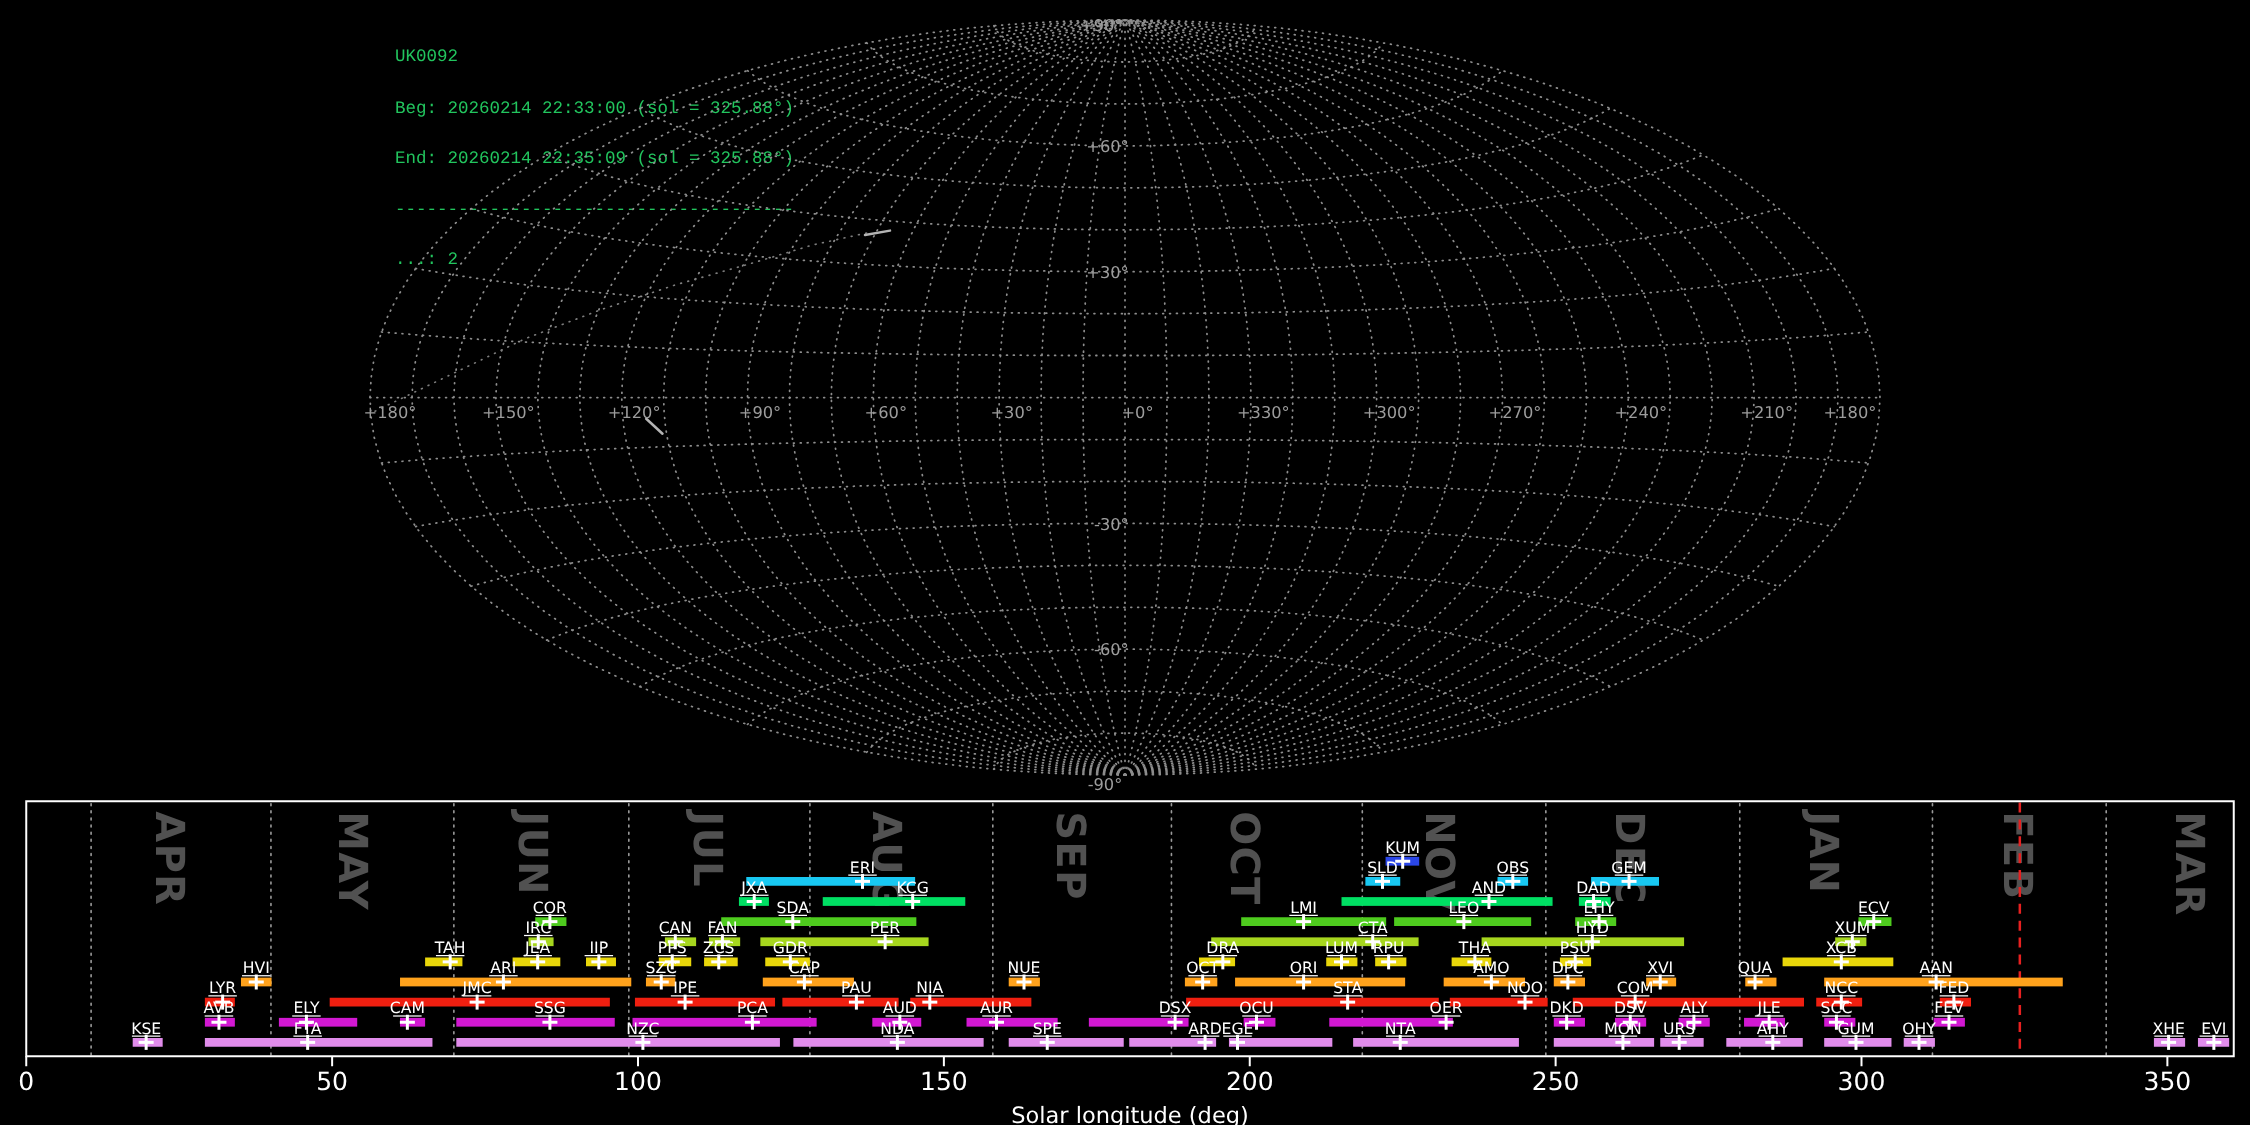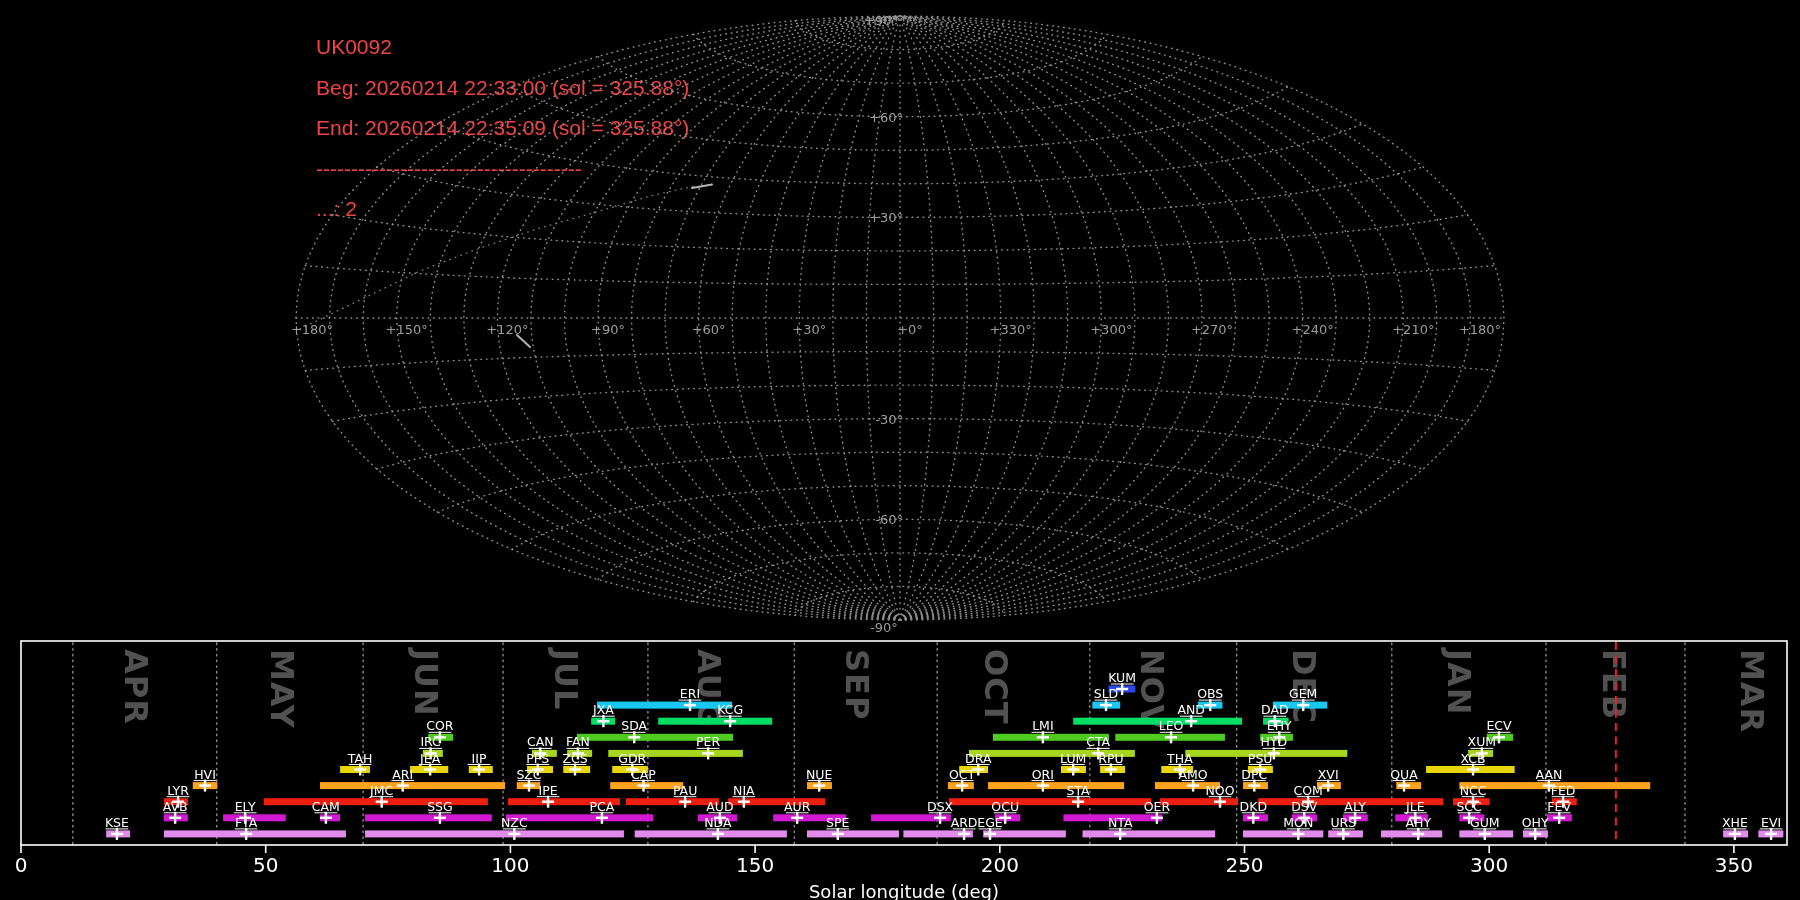--- a/index.html
+++ b/index.html
@@ -1,19 +1,19 @@
 <!DOCTYPE html>
 <html><head>
 <meta charset="utf-8">
 <style>
   html,body{margin:0;padding:0;background:#000;}
   .stage{position:relative;width:1800px;height:900px;background:#000;overflow:hidden;
          font-family:"DejaVu Sans",sans-serif;}
-  .obs-header{position:absolute;left:316px;top:13px;color:#ef4444;
-              font-family:Liberation Sans, sans-serif;font-size:21px;line-height:13.5px;
+  .obs-header{position:absolute;left:316px;top:13px;color:#22c55e;
+              font-family:Liberation Mono, monospace;font-size:14px;line-height:13.5px;
               white-space:pre;}
   .obs-header div{height:13.5px;}
   svg{position:absolute;left:0;top:0;}
   text{font-family:"DejaVu Sans",sans-serif;}
 </style>
 </head>
 <body>
 
 <div class="stage">
   <div class="obs-header">

